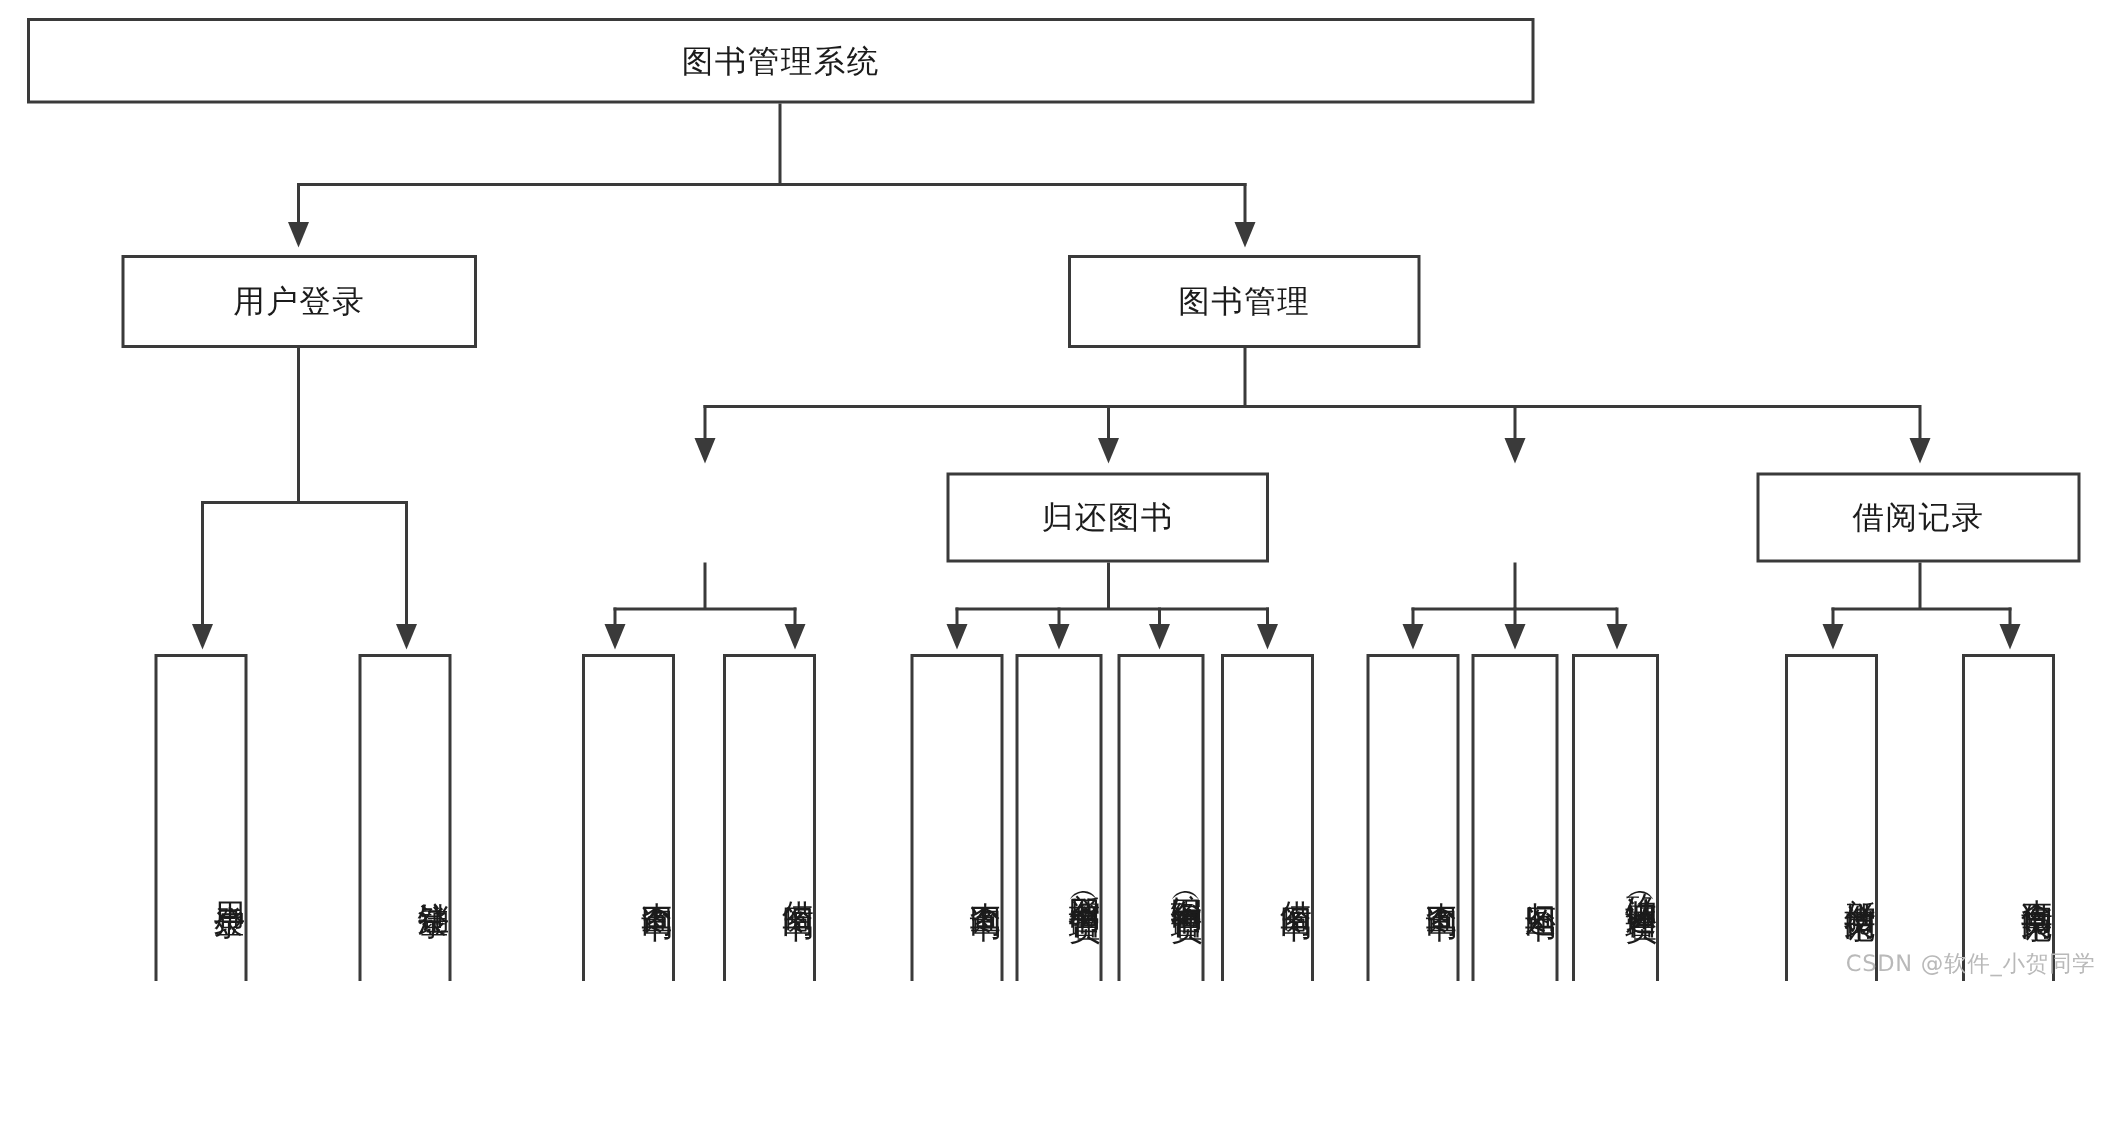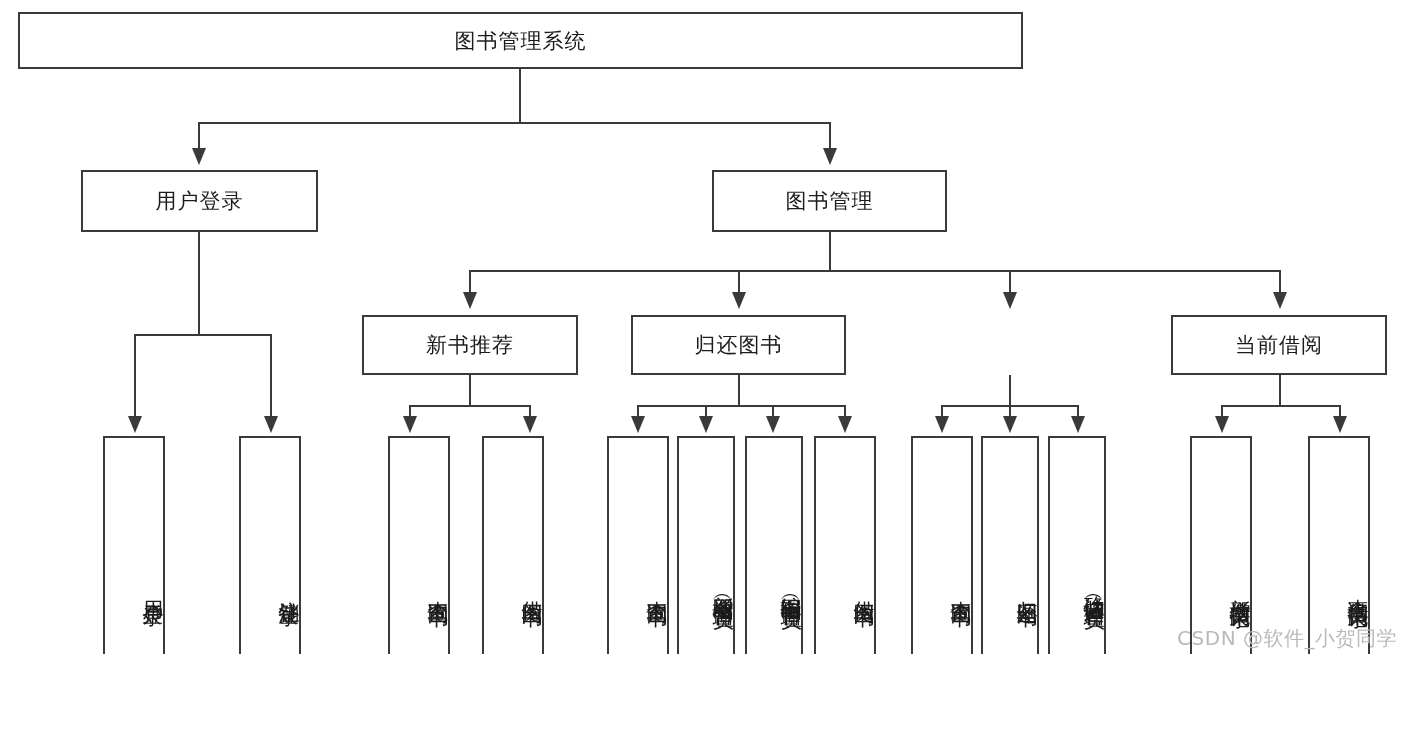--- a/index.html
+++ b/index.html
@@ -61,21 +61,21 @@
     height: 0;
     border-left: 7px solid transparent;
     border-right: 7px solid transparent;
     border-top: 17px solid #3a3a3a;
   }
   
   #watermark {
     position: absolute;
     right: 8px;
     bottom: 2px;
-    font-size: 20px;
+    font-size: 15px;
     color: #b9b9b9;
     white-space: nowrap;
     pointer-events: none;
     letter-spacing: 0.5px;
   }
 </style>
 </head>
 <body>
 
 <div id="canvas">
@@ -112,28 +112,25 @@
   <div class="edge h" style="left:469px; top:270px; width:811px;"></div>
   <div class="edge v" style="left:469px; top:270px; height:24px;"></div>
   <div class="arrow" style="left:463px; top:292px;"></div>
   <div class="edge v" style="left:738px; top:270px; height:24px;"></div>
   <div class="arrow" style="left:732px; top:292px;"></div>
   <div class="edge v" style="left:1009px; top:270px; height:24px;"></div>
   <div class="arrow" style="left:1003px; top:292px;"></div>
   <div class="edge v" style="left:1279px; top:270px; height:24px;"></div>
   <div class="arrow" style="left:1273px; top:292px;"></div>
 
-  <div class="node horiz" style="left:362px; top:315px; width:216px; height:60px;">
-    <span>新书推荐</span>
-  </div>
   <div class="node horiz" style="left:631px; top:315px; width:215px; height:60px;">
     <span>归还图书</span>
   </div>
   <div class="node horiz" style="left:1171px; top:315px; width:216px; height:60px;">
-    <span>当前借阅</span>
+    <span>借阅记录</span>
   </div>
 
   <div class="edge v" style="left:469px; top:375px; height:31px;"></div>
   <div class="edge h" style="left:409px; top:405px; width:122px;"></div>
   <div class="edge v" style="left:409px; top:405px; height:13px;"></div>
   <div class="arrow" style="left:403px; top:416px;"></div>
   <div class="edge v" style="left:529px; top:405px; height:13px;"></div>
   <div class="arrow" style="left:523px; top:416px;"></div>
 
   <div class="edge v" style="left:738px; top:375px; height:31px;"></div>

